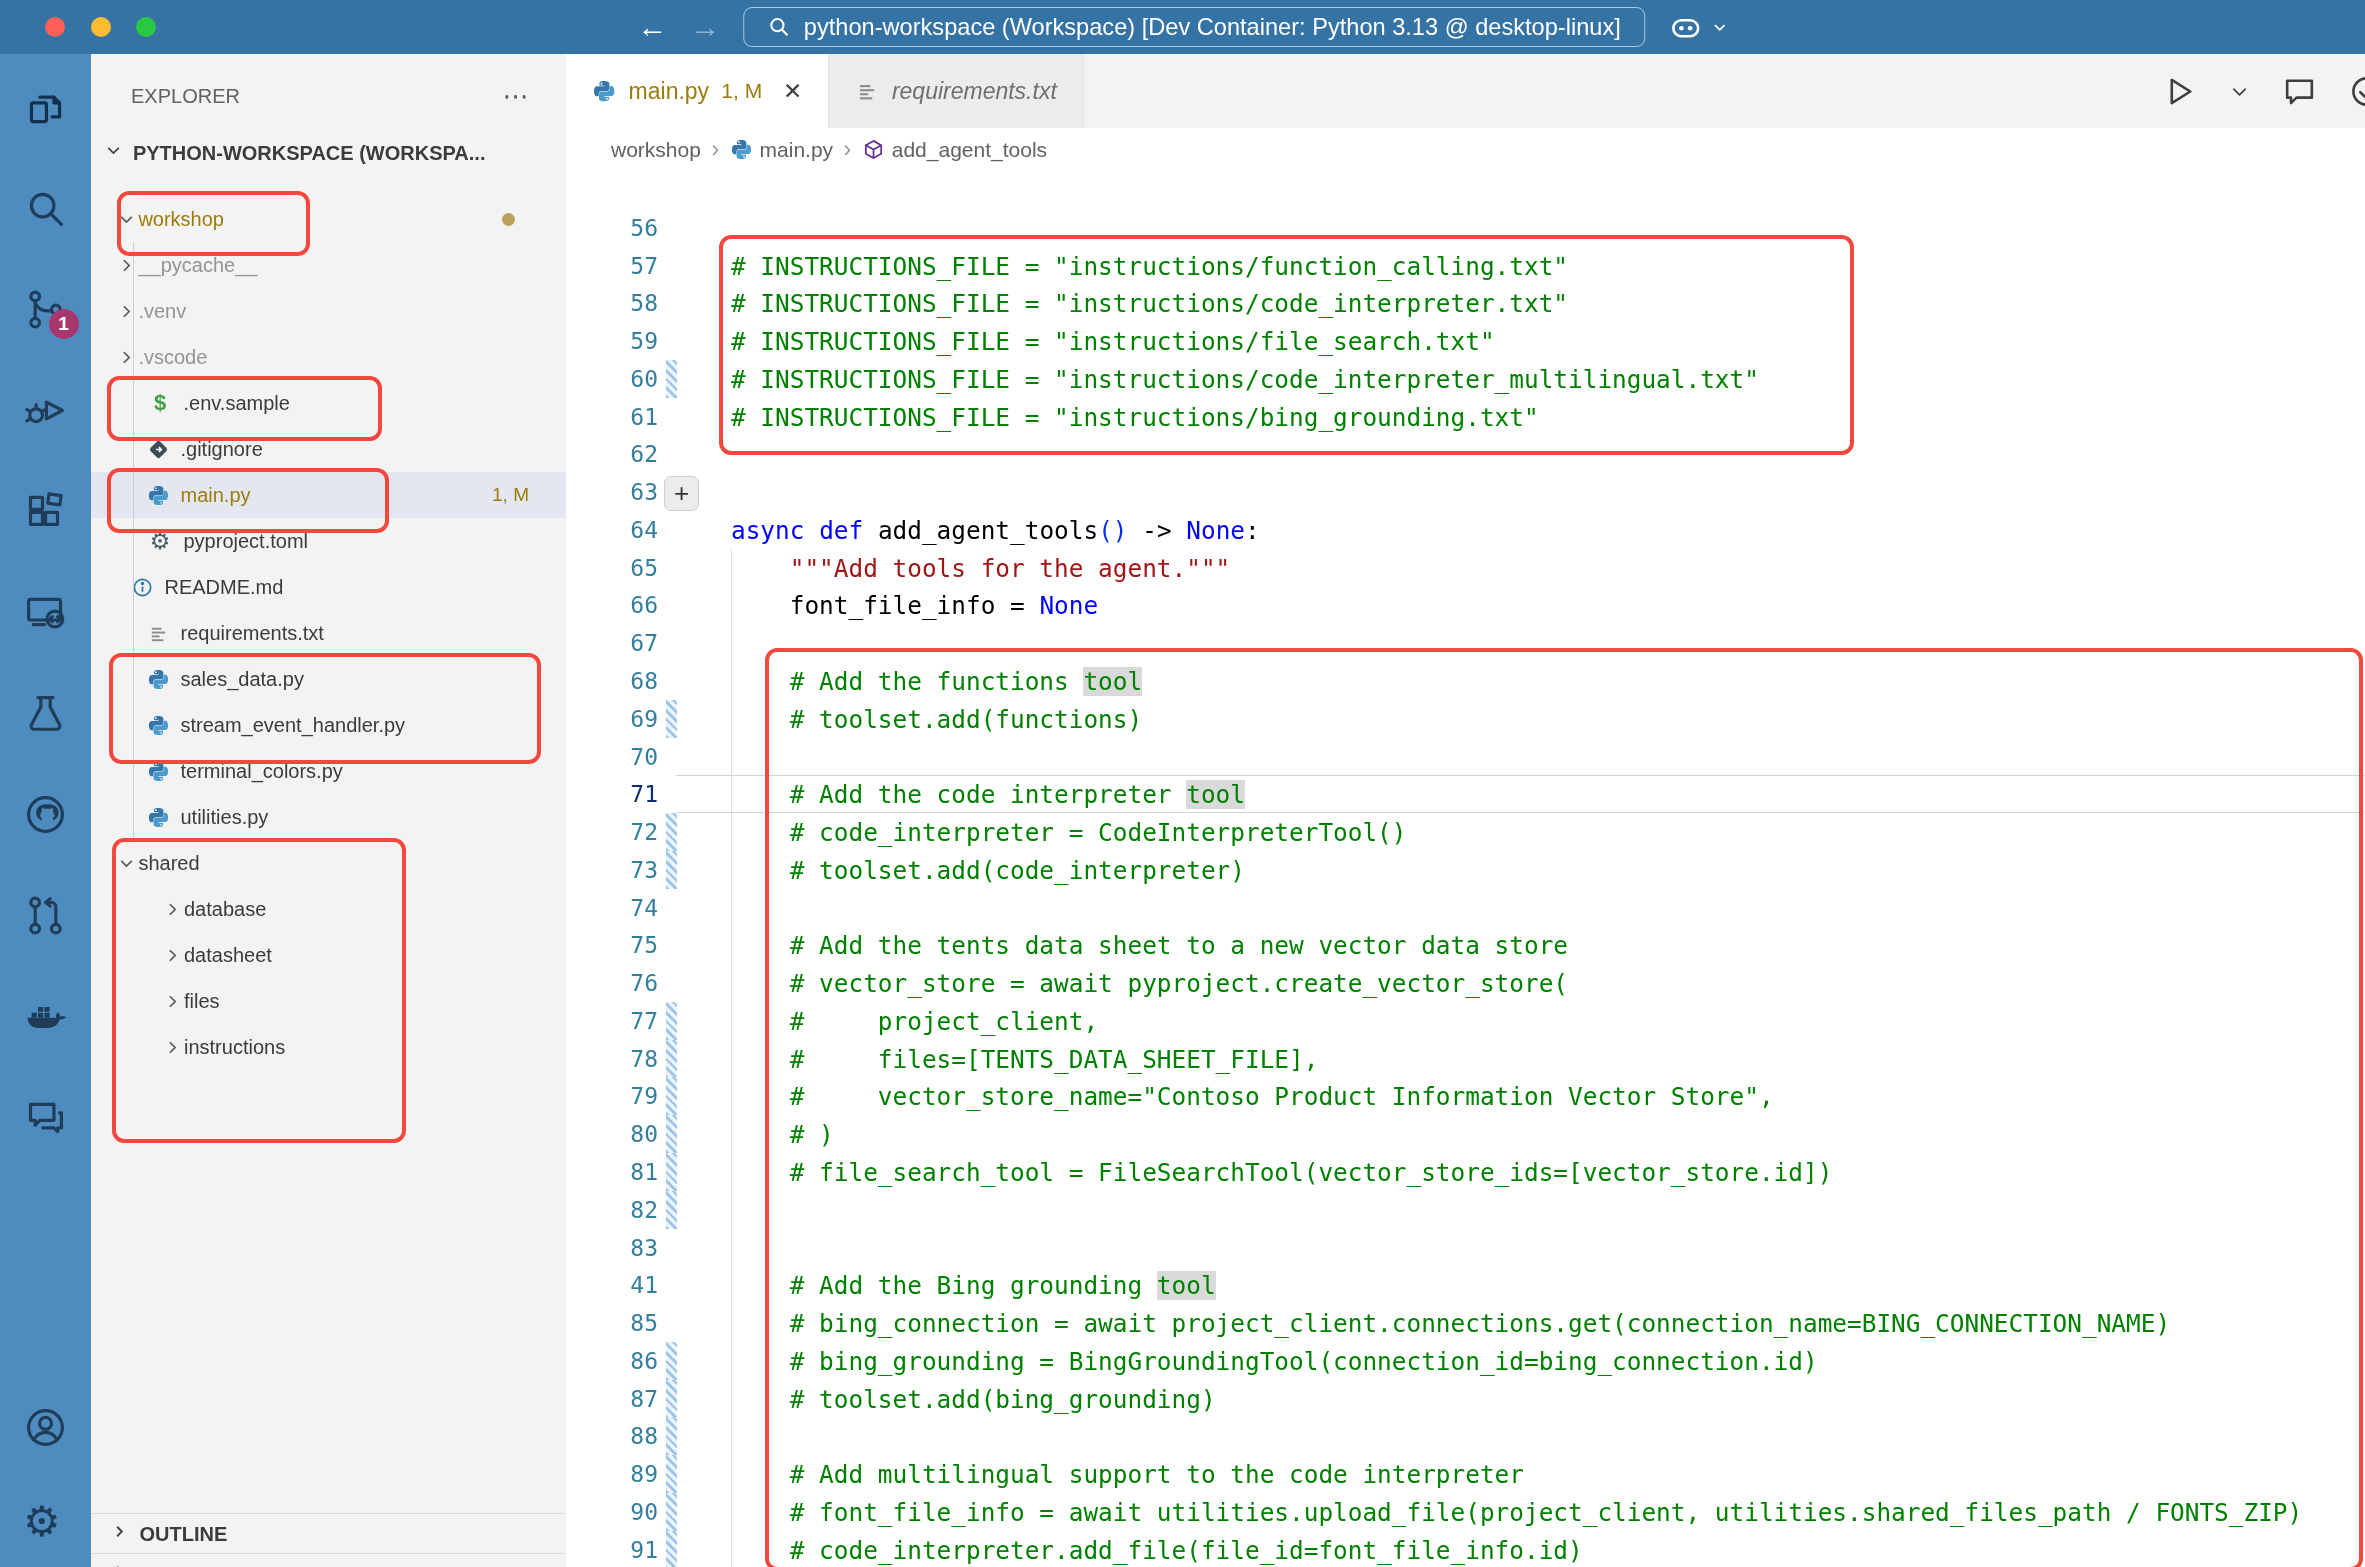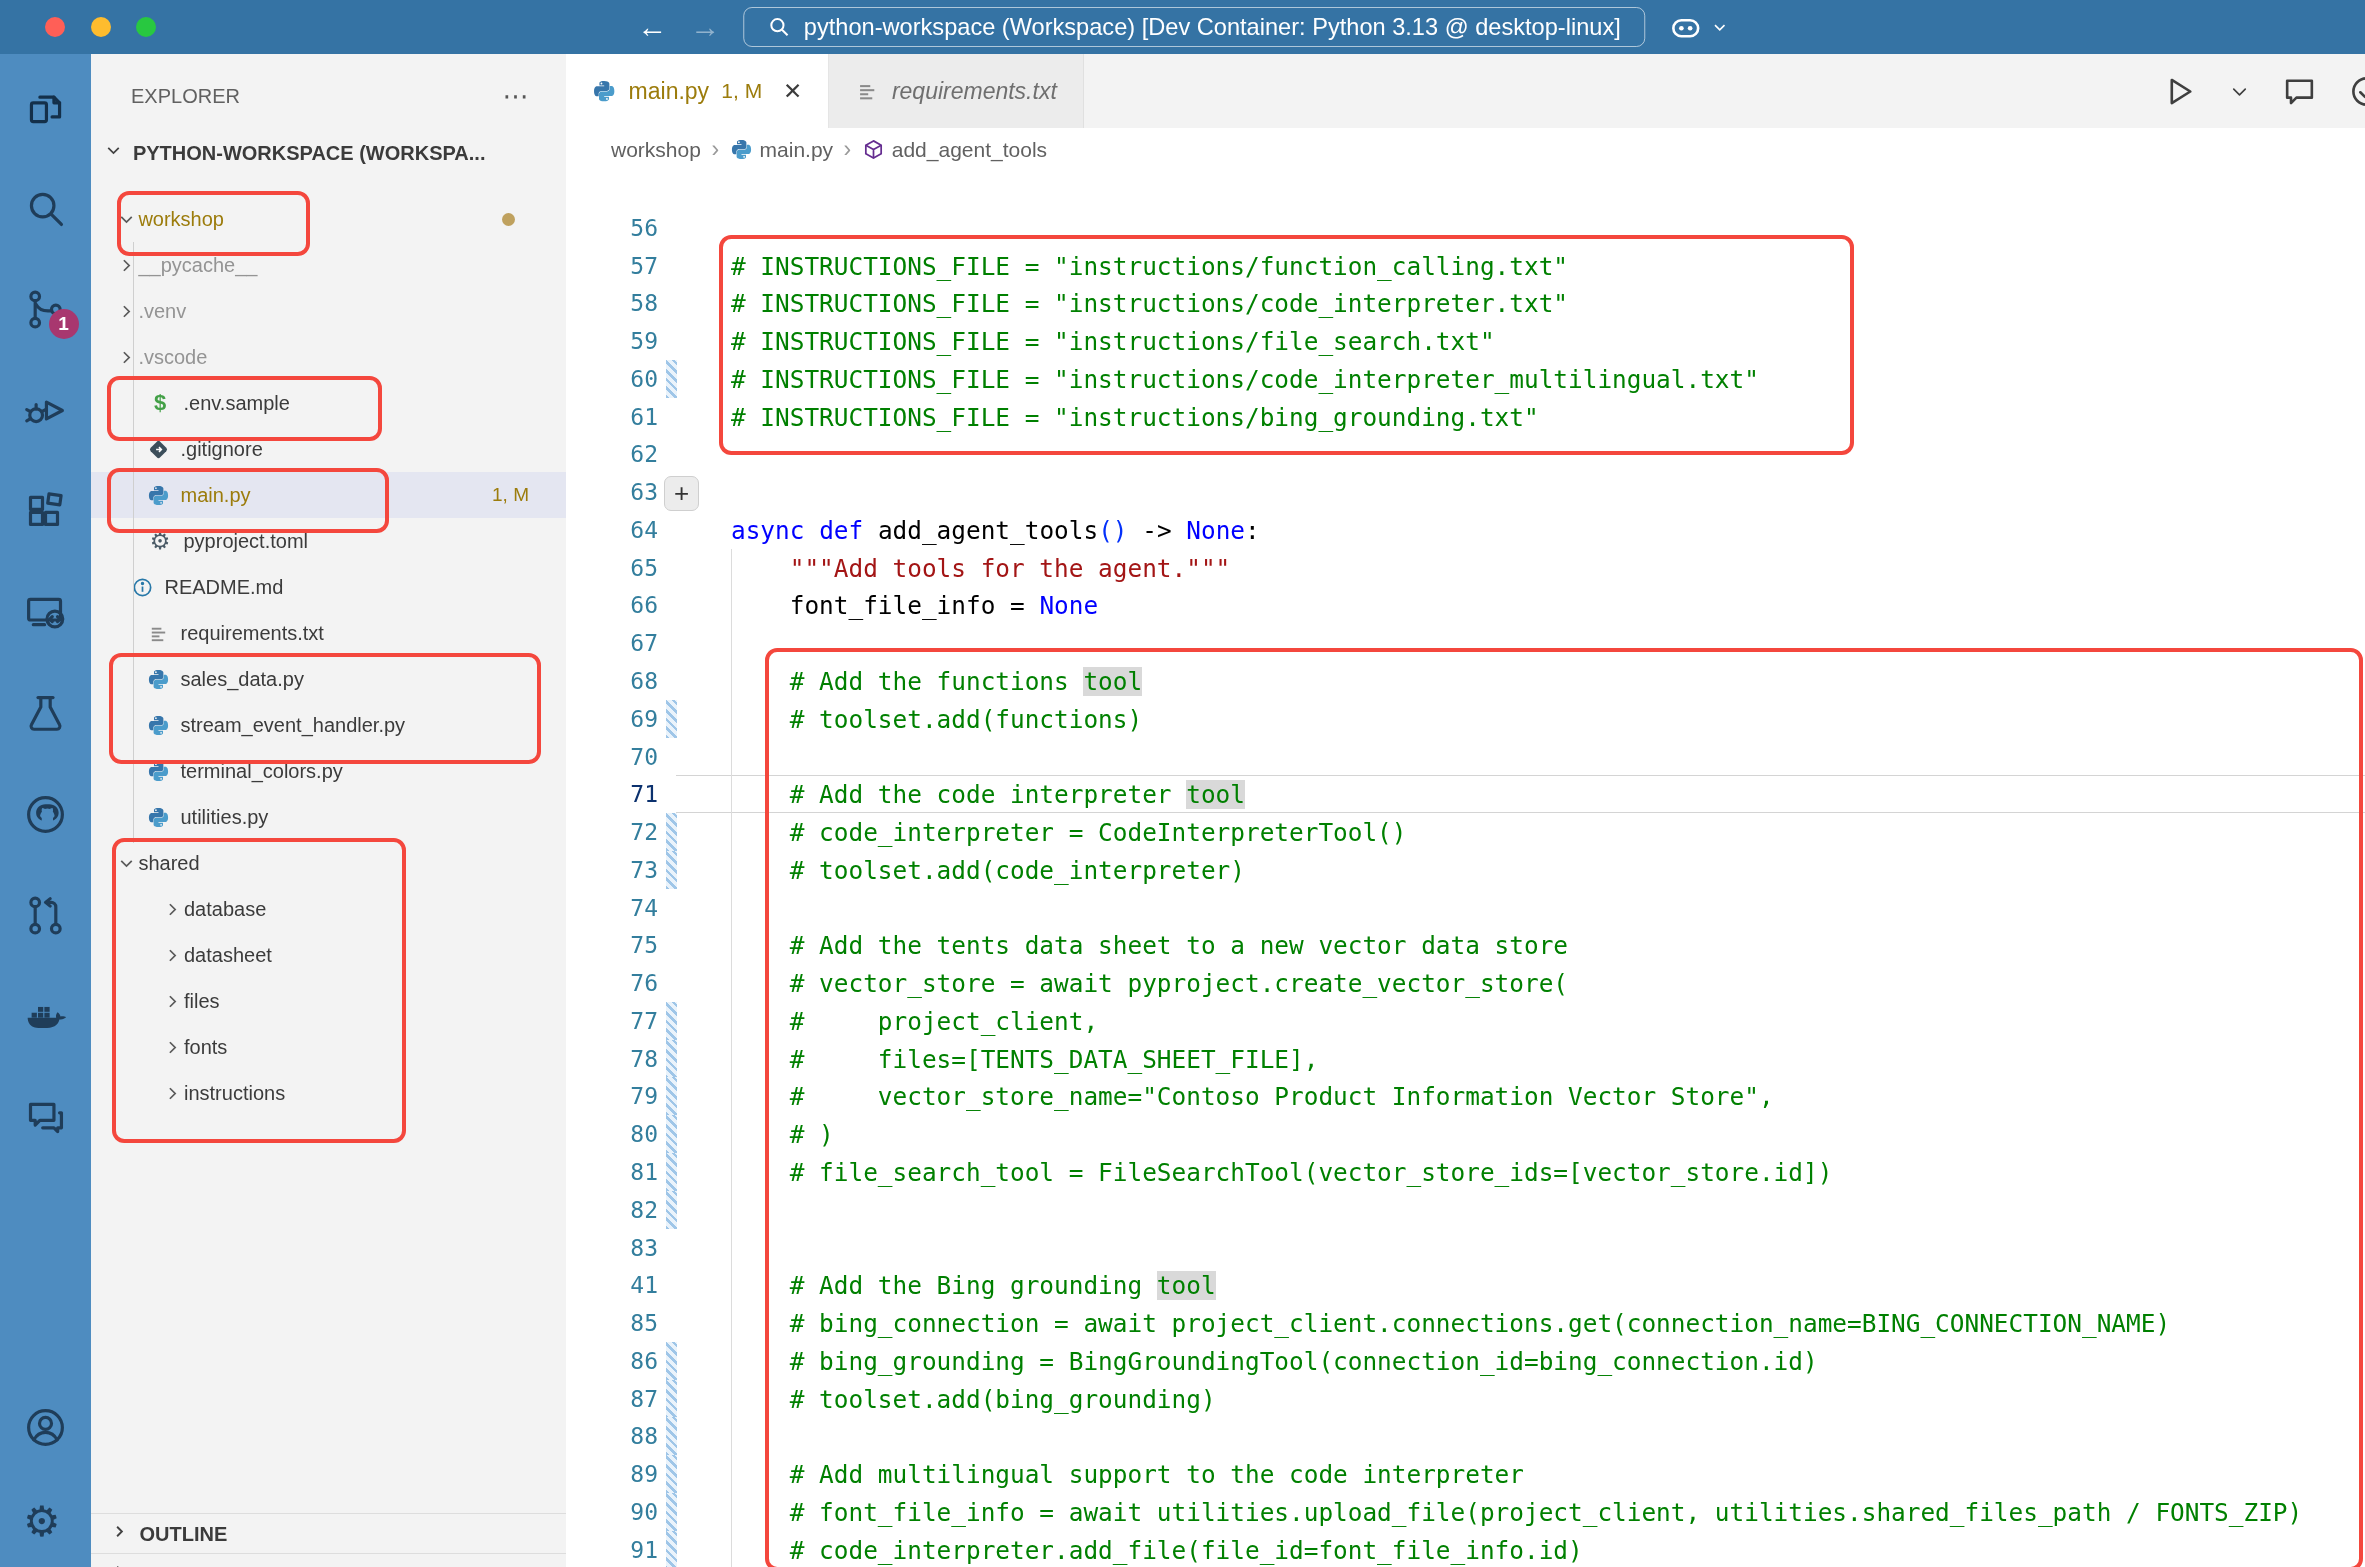--- a/index.html
+++ b/index.html
@@ -374,28 +374,20 @@
             </svg>
           </span>
           <span class="lbl">files</span>
         </div>
         <div class="trow" style="padding-left: 70px;">
           <span class="chev">
             <svg width="21" height="21" viewBox="0 0 24 24" fill="none" stroke="#5a5a5a" stroke-width="2">
               <polyline points="9,6 15,12 9,18"></polyline>
             </svg>
           </span>
-          <span class="lbl">fonts</span>
-        </div>
-        <div class="trow" style="padding-left: 70px;">
-          <span class="chev">
-            <svg width="21" height="21" viewBox="0 0 24 24" fill="none" stroke="#5a5a5a" stroke-width="2">
-              <polyline points="9,6 15,12 9,18"></polyline>
-            </svg>
-          </span>
           <span class="lbl">instructions</span>
         </div>
       </div>
     <div class="guide-v" style="left:42px;top:188px;height:601px;"></div>
     <div class="sb-section" style="top:1459px;">
       <span class="chev">
         <svg width="19" height="19" viewBox="0 0 24 24" fill="none" stroke="#424242" stroke-width="2.4">
             <polyline points="9,6 15,12 9,18"></polyline>
           </svg>
       </span>

